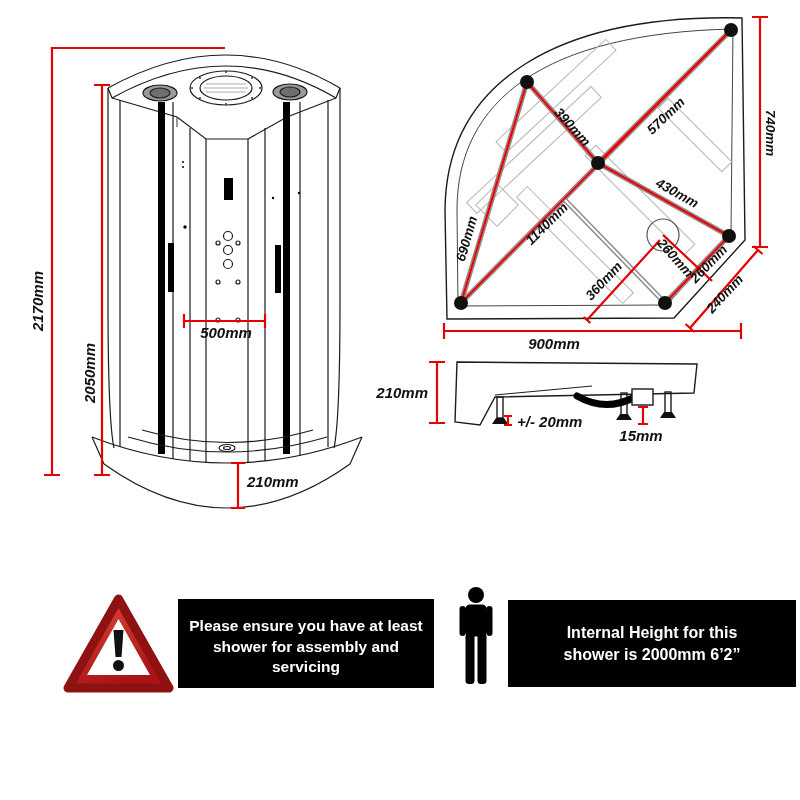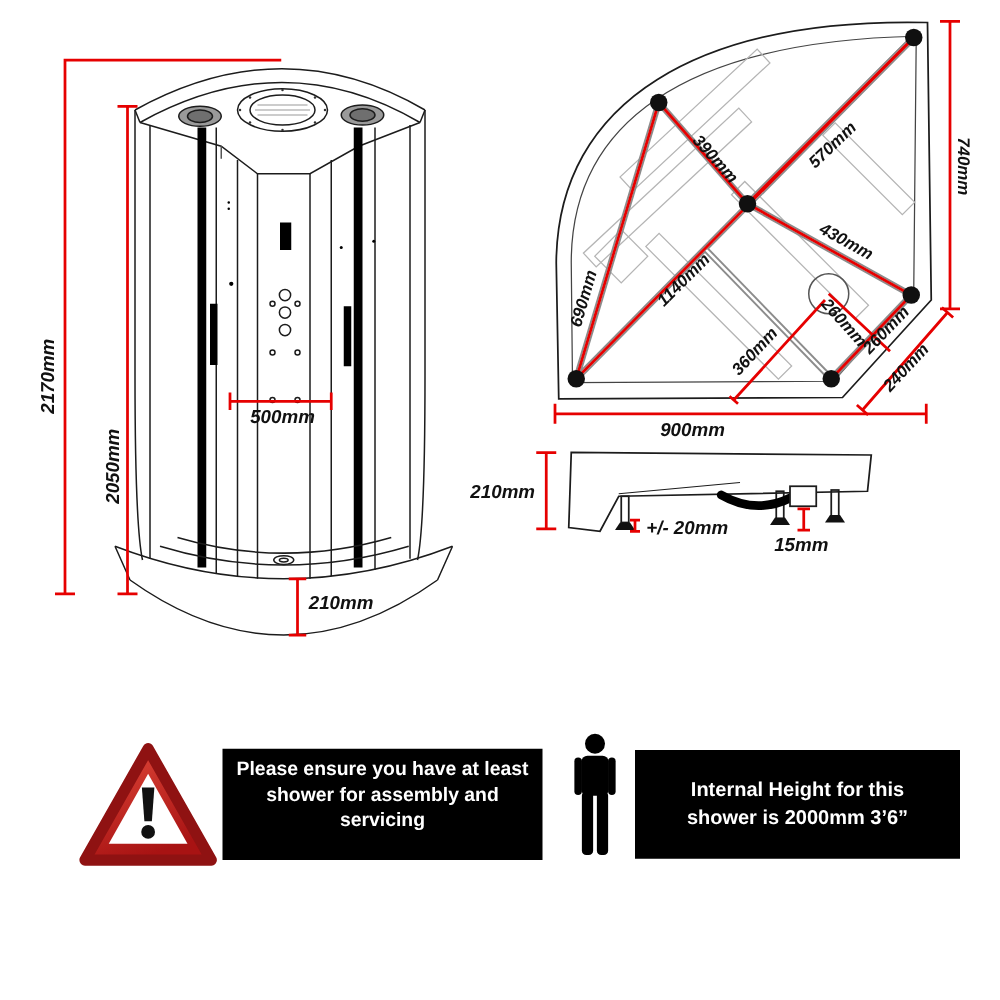--- a/index.html
+++ b/index.html
@@ -5,22 +5,22 @@
   html,body{margin:0;padding:0;background:#fff;}
   .canvas{position:relative;width:800px;height:800px;background:#ffffff;overflow:hidden;
           font-family:"Liberation Sans",sans-serif;}
   svg{display:block;}
   .dim{font-family:"Liberation Sans",sans-serif;font-style:italic;font-weight:bold;
        font-size:13.5px;fill:#111;}
   .dim-lg{font-size:15px;}
   .notice{position:absolute;background:#000;color:#fff;font-weight:bold;text-align:center;
           box-sizing:border-box;}
   #notice-assembly{left:178px;top:599px;width:256px;height:89px;font-size:15.5px;
-          line-height:20.5px;padding-top:7px;}
-  #notice-height{left:508px;top:600px;width:260px;height:87px;font-size:16px;line-height:22px;
+          line-height:20.5px;padding-top:17px;}
+  #notice-height{left:508px;top:600px;width:288px;height:87px;font-size:16px;line-height:22px;
           display:flex;flex-direction:column;justify-content:center;}
   .abs{position:absolute;}
 </style>
 </head>
 <body>
 
 <div class="canvas">
 
   <svg class="abs" style="left:0;top:0" width="800" height="585" viewBox="0 0 800 585">
 
@@ -250,16 +250,16 @@
       <rect x="7.5" y="20" width="6" height="30" rx="3"></rect>
       <rect x="34.5" y="20" width="6" height="30" rx="3"></rect>
       <rect x="13" y="18.5" width="22" height="32" rx="5"></rect>
       <rect x="13.5" y="47" width="9" height="51" rx="3.5"></rect>
       <rect x="25.5" y="47" width="9" height="51" rx="3.5"></rect>
     </g>
   </svg>
 
   <div class="notice" id="notice-height">
     <div>Internal Height for this</div>
-    <div>shower is 2000mm 3’6”</div>
+    <div>shower is 2000mm 6’2”</div>
   </div>
 
 </div>
 
 </body></html>

